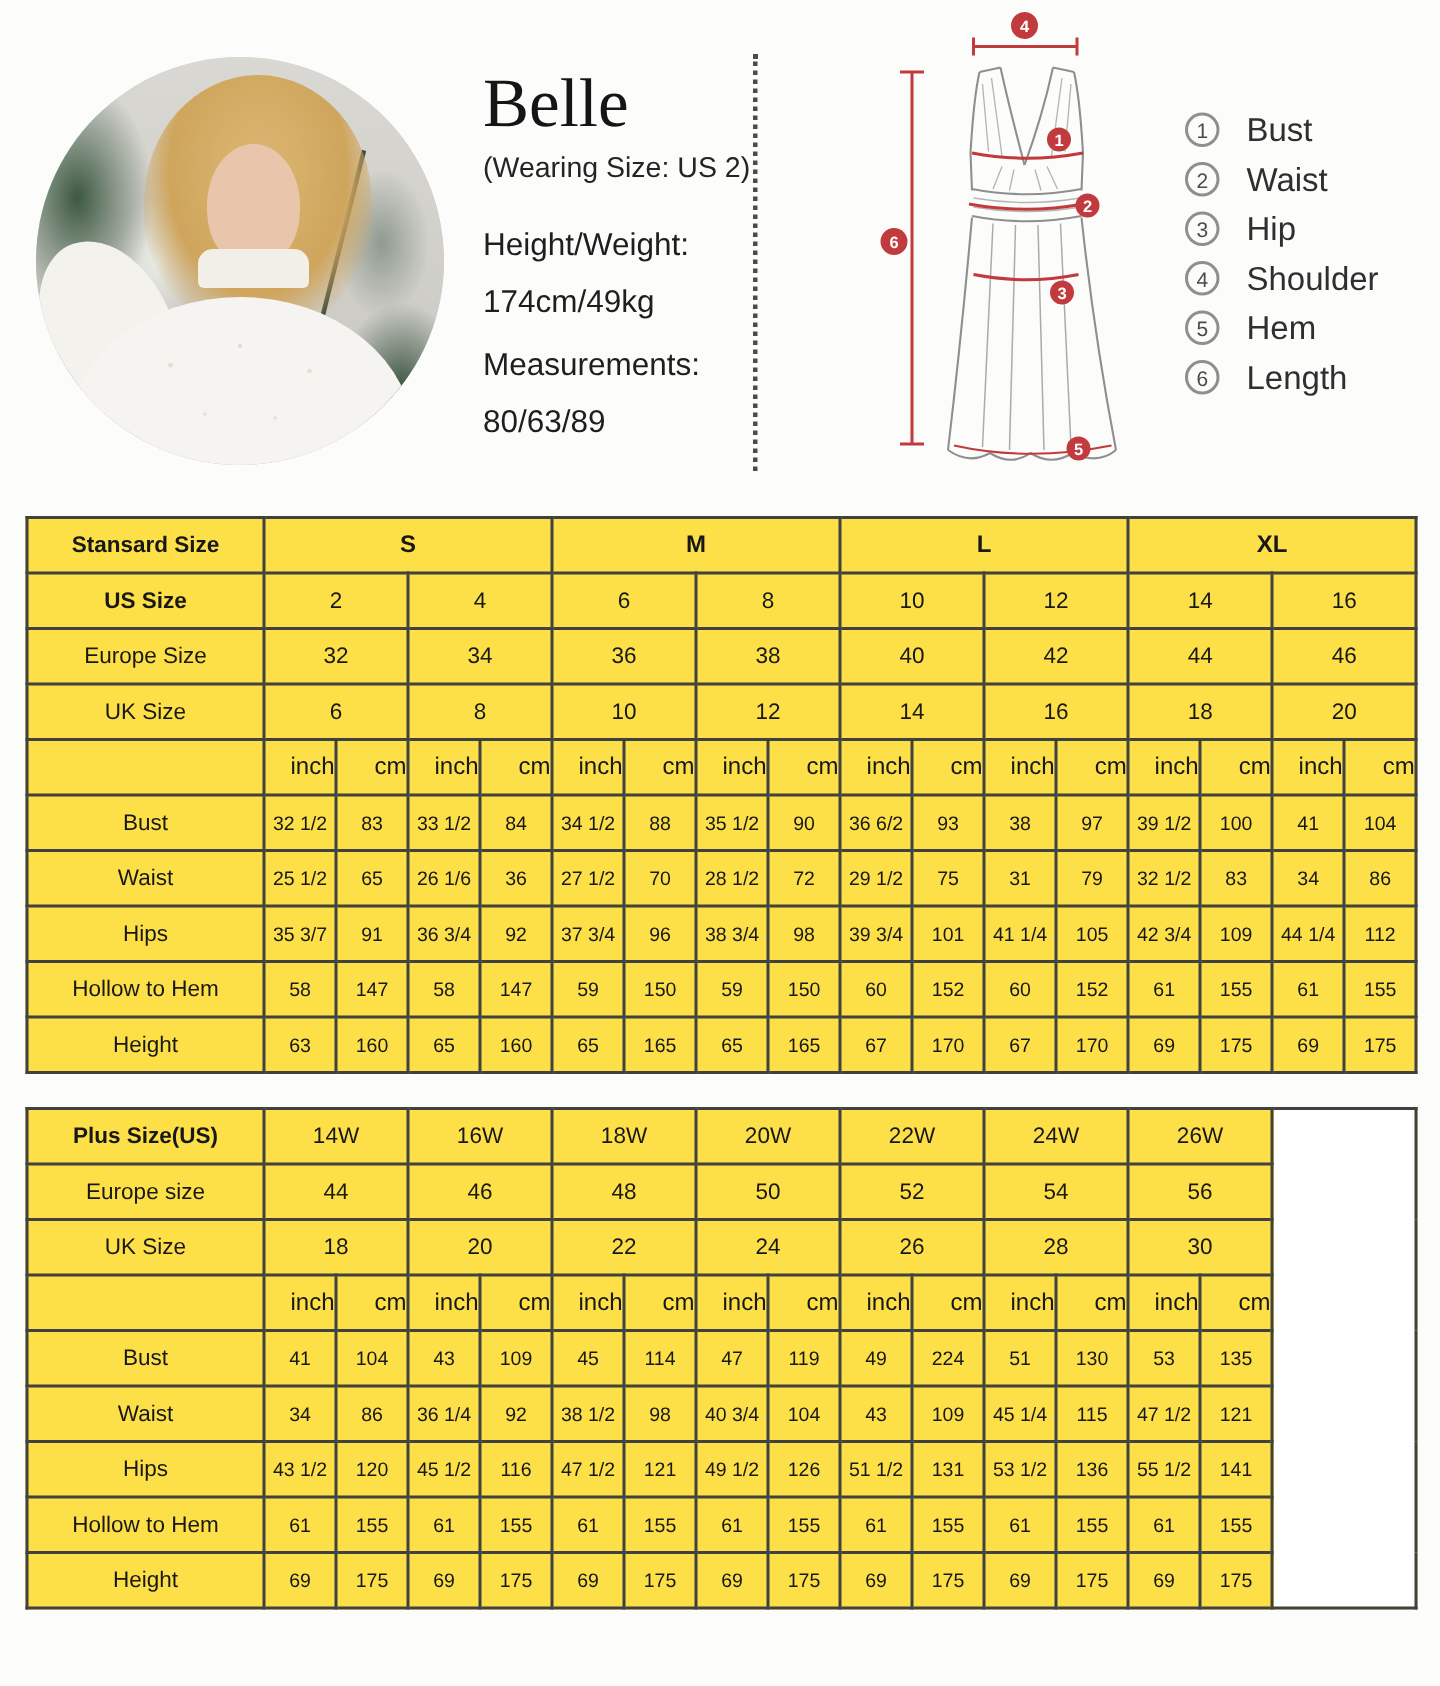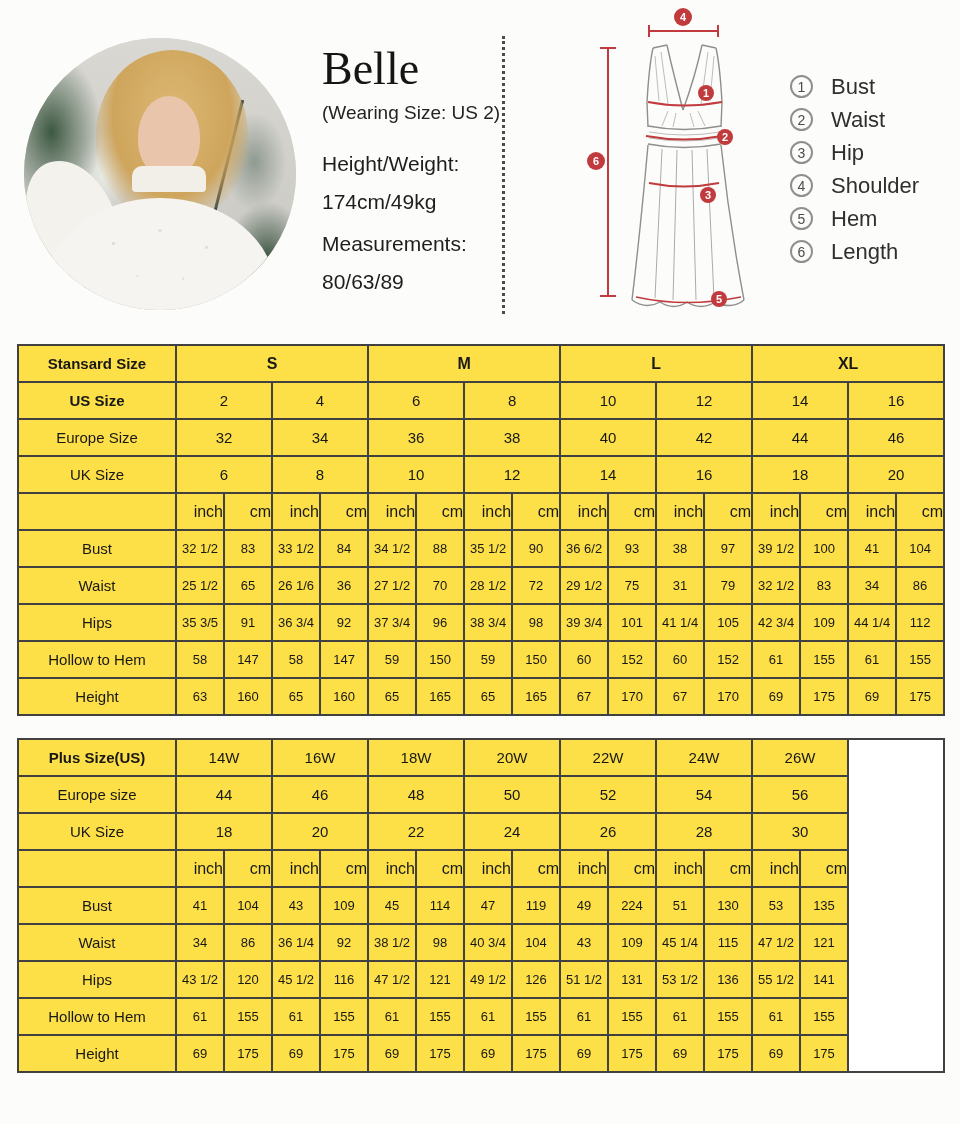--- a/index.html
+++ b/index.html
@@ -276,21 +276,21 @@
           <td>75</td>
           <td>31</td>
           <td>79</td>
           <td>32 1/2</td>
           <td>83</td>
           <td>34</td>
           <td>86</td>
         </tr>
         <tr>
           <th class="lbl">Hips</th>
-          <td>35 3/5</td>
+          <td>35 3/7</td>
           <td>91</td>
           <td>36 3/4</td>
           <td>92</td>
           <td>37 3/4</td>
           <td>96</td>
           <td>38 3/4</td>
           <td>98</td>
           <td>39 3/4</td>
           <td>101</td>
           <td>41 1/4</td>

